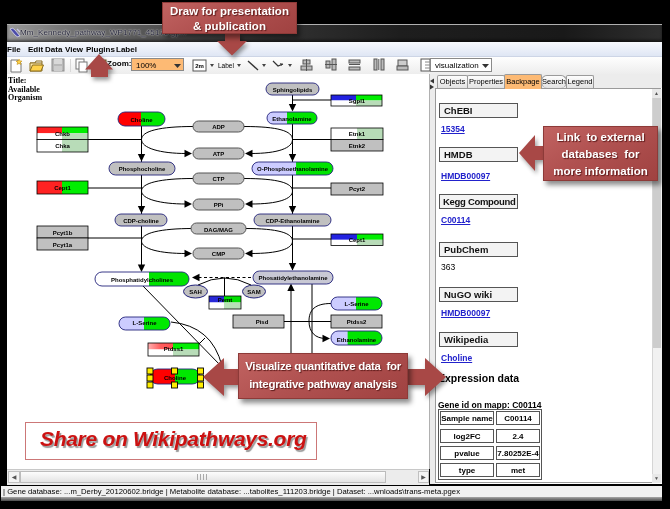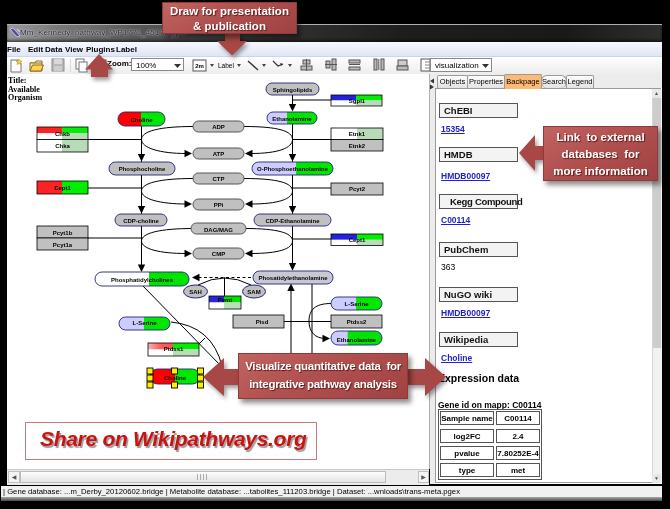--- a/index.html
+++ b/index.html
@@ -126,21 +126,21 @@
     <g transform="translate(390,2)" stroke="#555">
         <rect x="1" y="1" width="9" height="6" fill="#ccc"></rect>
         <rect x="0" y="7" width="11" height="4" fill="#bbb"></rect>
       </g>
     <g transform="translate(414,2)" stroke="#555">
         <rect x="0" y="0" width="9" height="12" fill="#fff"></rect>
         <path d="M4,3 h5 M4,6 h5 M4,9 h5" stroke="#888"></path>
       </g>
   </svg>
   <div class="abs" style="left:107px;top:59px;font-size:8px;font-weight:bold;color:#000;">Zoom:</div>
-  <div class="abs" style="left:131px;top:58px;width:53px;height:13px;background:#ffffff;border:1px solid #8a8a8a;font-size:8px;line-height:13px;padding-left:4px;box-sizing:border-box;">100%<svg style="position:absolute;left:42px;top:4px;" width="8" height="6">
+  <div class="abs" style="left:131px;top:58px;width:53px;height:13px;background:#fdba74;border:1px solid #8a8a8a;font-size:8px;line-height:13px;padding-left:4px;box-sizing:border-box;">100%<svg style="position:absolute;left:42px;top:4px;" width="8" height="6">
         <path d="M0,1 l7,0 -3.5,4 z" fill="#333"></path>
       </svg></div>
   <div class="abs" style="left:430px;top:58px;width:62px;height:14px;background:#fff;border:1px solid #8a8a8a;font-size:8px;line-height:13px;padding-left:4px;box-sizing:border-box;">visualization<svg style="position:absolute;left:51px;top:4px;" width="8" height="6">
         <path d="M0,1 l7,0 -3.5,4 z" fill="#333"></path>
       </svg></div>
 
   <div class="abs" id="canvas"></div>
   <div class="abs" style="left:8px;top:77px;font-family:'Liberation Serif',serif;font-weight:bold;font-size:8px;line-height:8.5px;color:#000;z-index:4;">Title:<br>Available<br>Organism</div>
 
   <svg class="abs" id="pathway" style="left:0;top:0;z-index:5;" width="670" height="469">
@@ -454,21 +454,21 @@
   <div class="abs" style="left:652px;top:89px;width:9px;height:394px;background:#f1f1f1;border-left:1px solid #d5d5d5;z-index:8;"></div>
   <div class="abs" style="left:653px;top:98px;width:8px;height:250px;background:#cdcdcd;z-index:8;"></div>
   <div class="abs" style="left:652px;top:89px;width:9px;height:9px;background:#e8e8e8;z-index:8;font-size:5px;line-height:9px;text-align:center;color:#555;">▲</div>
   <div class="abs" style="left:652px;top:474px;width:9px;height:9px;background:#e8e8e8;z-index:8;font-size:5px;line-height:9px;text-align:center;color:#555;">▼</div>
 
   <div id="panelitems">
     <div class="hb" style="top:103px;">ChEBI</div>
     <div class="lk" style="top:124px;">15354</div>
     <div class="hb" style="top:147px;">HMDB</div>
     <div class="lk" style="top:171px;">HMDB00097</div>
-    <div class="hb" style="top:194px;letter-spacing:-0.3px;padding-left:10px;">Kegg Compound</div>
+    <div class="hb" style="top:194px;letter-spacing:-0.3px;padding-left:3px;">Kegg Compound</div>
     <div class="lk" style="top:215px;">C00114</div>
     <div class="hb" style="top:242px;">PubChem</div>
     <div class="abs" style="left:441px;top:262px;font-size:8.5px;">363</div>
     <div class="hb" style="top:287px;">NuGO wiki</div>
     <div class="lk" style="top:308px;">HMDB00097</div>
     <div class="hb" style="top:332px;">Wikipedia</div>
     <div class="lk" style="top:353px;">Choline</div>
     <div class="abs" style="left:438px;top:372px;font-size:10.5px;font-weight:bold;">Expression data</div>
     <div class="abs" style="left:438px;top:400px;font-size:8.5px;font-weight:bold;">Gene id on mapp: C00114</div>
   </div>

